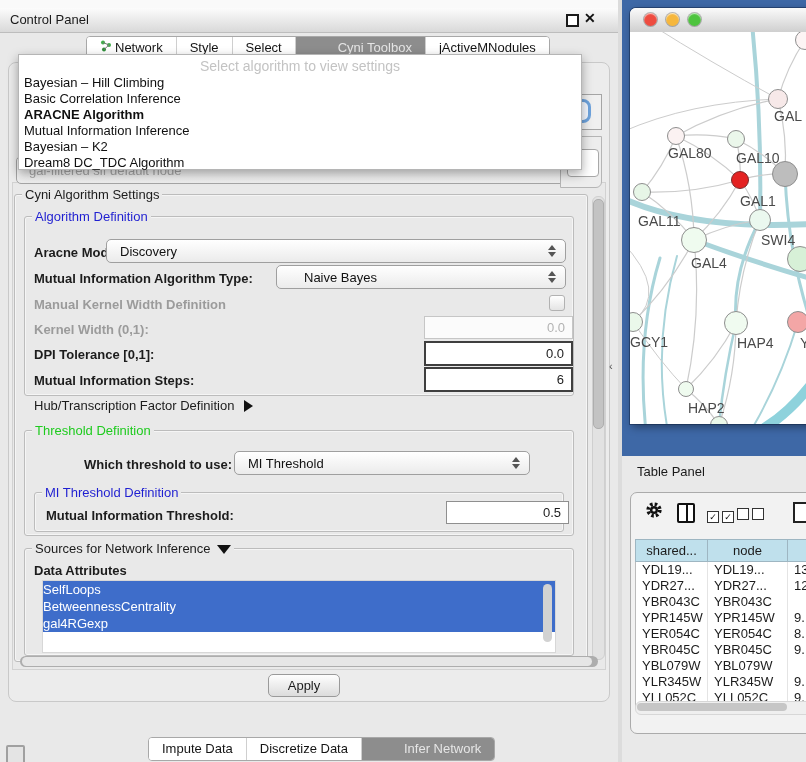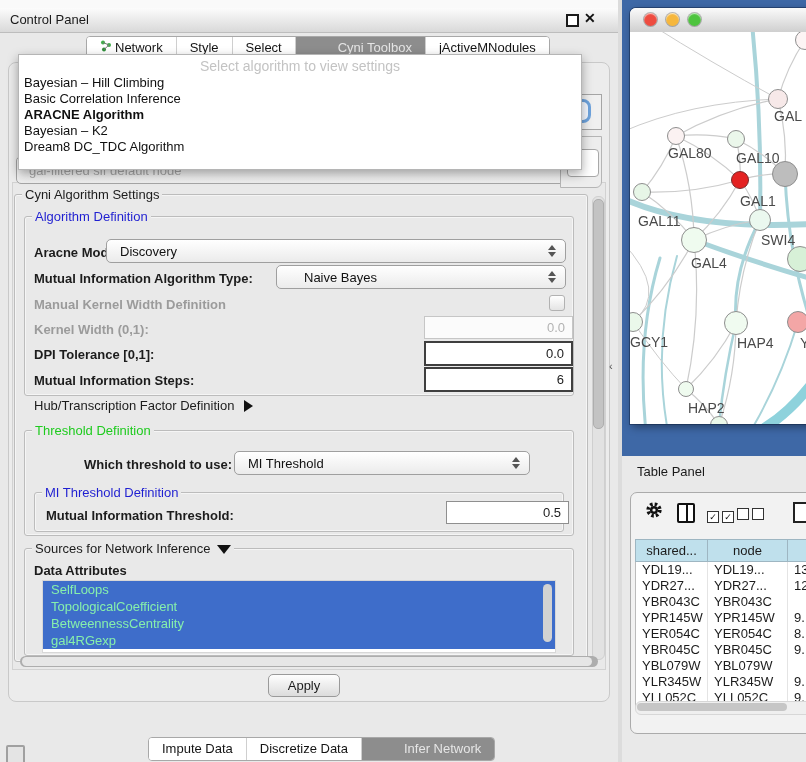--- a/index.html
+++ b/index.html
@@ -30,21 +30,21 @@
   .spin:before{top:0;border-bottom:5px solid #555;}
   .spin:after{bottom:0;border-top:5px solid #555;}
   .field{height:21px;background:#fff;border:2px solid #3f3f3f;font-size:13px;line-height:21px;text-align:right;padding-right:7px;box-sizing:content-box;}
   .field.dis{border:1px solid #c6c6c6;background:#fbfbfb;color:#b3b3b3;}
   .checkbox{width:14px;height:14px;border:1px solid #b2b2b2;border-radius:3px;background:linear-gradient(#ffffff,#e4e4e4);}
   .vscroll-track{background:#e2e2e2;border:1px solid #cfcfcf;border-radius:6px;}
   .vscroll-thumb{background:#c3c3c3;border:1px solid #aeaeae;border-radius:5px;}
   .hscroll-track{background:#adadad;border-radius:6px;}
   .hscroll-thumb{background:#e6e6e6;border-radius:5px;}
   .attr-list{background:#fff;overflow:hidden;border:1px solid #d7d7d7;}
-  .attr-item{height:17px;color:#86efac;font-size:13px;line-height:17px;padding-left:8px;}
+  .attr-item{height:17px;color:#ffffff;font-size:13px;line-height:17px;}
   .apply-btn{width:70px;height:21px;background:linear-gradient(#fefefe,#dcdcdc);border:1px solid #9a9a9a;border-radius:5px;font-size:13px;text-align:center;line-height:21px;}
   .hub-arrow{display:inline-block;width:0;height:0;border-top:6px solid transparent;border-bottom:6px solid transparent;border-left:9px solid #111;margin-left:10px;vertical-align:-2px;}
   .src-arrow{display:inline-block;width:0;height:0;border-left:7px solid transparent;border-right:7px solid transparent;border-top:9px solid #111;margin-left:6px;vertical-align:-1px;}
   
   .popup{left:18px;top:54px;width:562px;height:114px;background:#fff;border:1px solid #b5b5b5;box-shadow:0 4px 10px rgba(0,0,0,.35);z-index:60;}
   .popup-ph{text-align:center;font-size:14px;padding-top:3px;height:17px;}
   .algo-item{font-size:13px;line-height:16px;padding-left:5px;color:#101010;}
   .algo-item.bold{font-weight:bold;}
   
   .occl-combo{left:16px;top:156px;width:576px;height:28px;background:linear-gradient(#fdfdfd,#ededed);border:1px solid #a5a5a5;border-radius:5px;z-index:10;font-size:13px;color:#a9a9a9;line-height:28px;padding-left:12px;box-sizing:border-box;}
@@ -130,20 +130,21 @@
 </div>
 <div class="abs occl-boxB">
   <div class="abs occl-boxB-in"></div>
 </div>
 
 <div class="abs popup">
   <div class="popup-ph" style="color: rgb(195, 195, 195);">Select algorithm to view settings</div>
   <div class="algo-item">Bayesian – Hill Climbing</div>
   <div class="algo-item">Basic Correlation Inference</div>
   <div class="algo-item bold">ARACNE Algorithm</div>
+  <div class="algo-item">Mutual Information Inference</div>
   <div class="algo-item">Bayesian – K2</div>
   <div class="algo-item">Dream8 DC_TDC Algorithm</div>
 </div>
 
 <div class="abs groupbox" style="left:14px;top:194px;width:572px;height:466px;"></div>
 <div class="abs grouptitle" style="left:22px;top:187px;">Cyni Algorithm Settings</div>
 
 <div class="abs vscroll-track" style="left:592px;top:196px;width:11px;height:462px;">
   <div class="vscroll-thumb" style="position:absolute;left:0px;top:2px;width:9px;height:228px;"></div>
 </div>
@@ -193,21 +194,20 @@
 <div class="abs flabel" style="left:46px;top:508px;">Mutual Information Threshold:</div>
 <div class="abs field" style="left:446px;top:501px;width:114px;border-width:1px;border-color:#8f8f8f;">0.5</div>
 
 <div class="abs groupbox" style="left:24px;top:548px;width:548px;height:106px;"></div>
 <div class="abs grouptitle" style="left:32px;top:541px;">
   <span>Sources for Network Inference</span><span class="src-arrow"></span>
 </div>
 <div class="abs flabel" style="left:34px;top:563px;">Data Attributes</div>
 <div class="abs attr-list" style="left:42px;top:580px;width:512px;height:71px;">
   <div class="attr-item" style="background: rgb(62, 109, 202);">SelfLoops</div>
-  <div class="attr-item" style="background: rgb(62, 109, 202);">TopologicalCoefficient</div>
   <div class="attr-item" style="background: rgb(62, 109, 202);">BetweennessCentrality</div>
   <div class="attr-item" style="background: rgb(62, 109, 202);">gal4RGexp</div>
   <div style="position:absolute;right:3px;top:3px;width:9px;height:58px;background:#d2d2d2;border-radius:5px;"></div>
 </div>
 
 <div class="abs hscroll-track" style="left:20px;top:656px;width:578px;height:11px;">
   <div class="hscroll-thumb" style="position:absolute;left:2px;top:1px;width:570px;height:9px;"></div>
 </div>
 
 <div class="abs apply-btn" style="left:268px;top:674px;">Apply</div>

